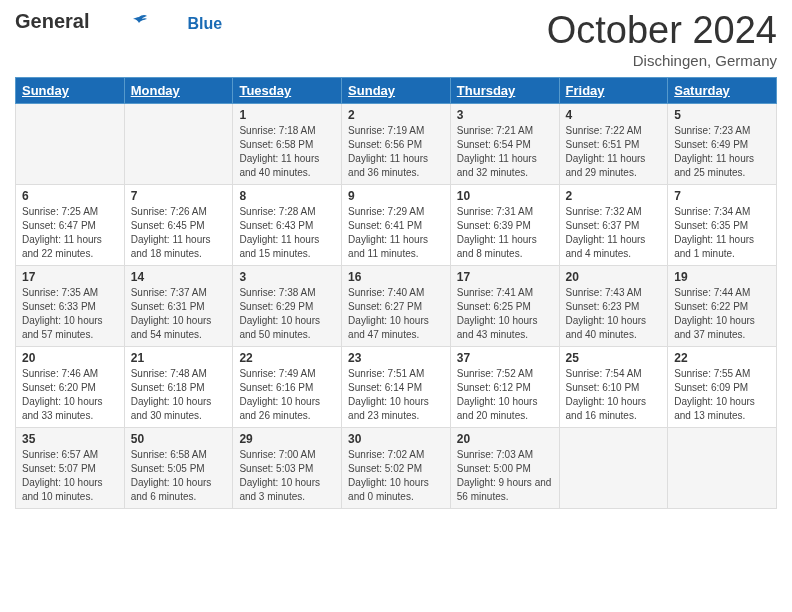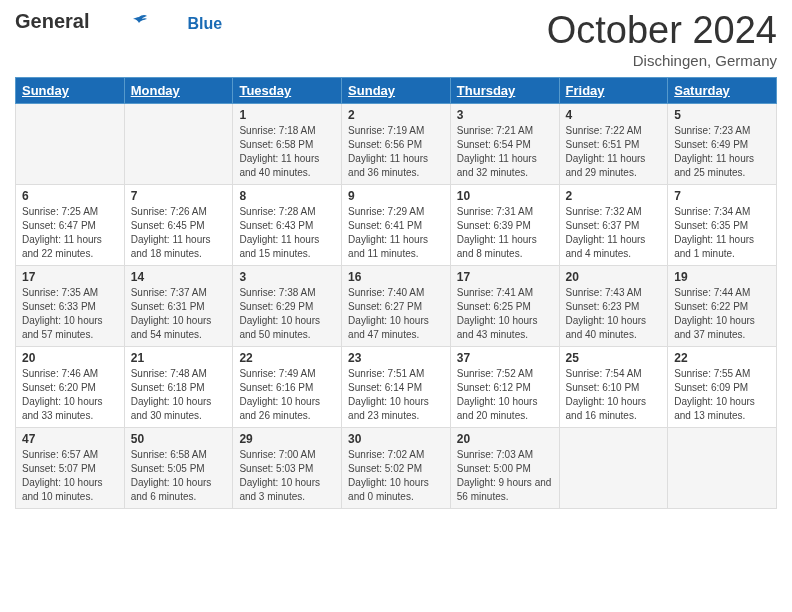--- a/index.html
+++ b/index.html
@@ -241,21 +241,21 @@
             <span class="day-number">25</span>
             <div class="day-info">Sunrise: 7:54 AM<br>Sunset: 6:10 PM<br>Daylight: 10 hours and 16 minutes.</div>
           </td>
           <td>
             <span class="day-number">22</span>
             <div class="day-info">Sunrise: 7:55 AM<br>Sunset: 6:09 PM<br>Daylight: 10 hours and 13 minutes.</div>
           </td>
         </tr>
         <tr>
           <td>
-            <span class="day-number">47</span>
+            <span class="day-number">35</span>
             <div class="day-info">Sunrise: 6:57 AM<br>Sunset: 5:07 PM<br>Daylight: 10 hours and 10 minutes.</div>
           </td>
           <td>
             <span class="day-number">50</span>
             <div class="day-info">Sunrise: 6:58 AM<br>Sunset: 5:05 PM<br>Daylight: 10 hours and 6 minutes.</div>
           </td>
           <td>
             <span class="day-number">29</span>
             <div class="day-info">Sunrise: 7:00 AM<br>Sunset: 5:03 PM<br>Daylight: 10 hours and 3 minutes.</div>
           </td>

